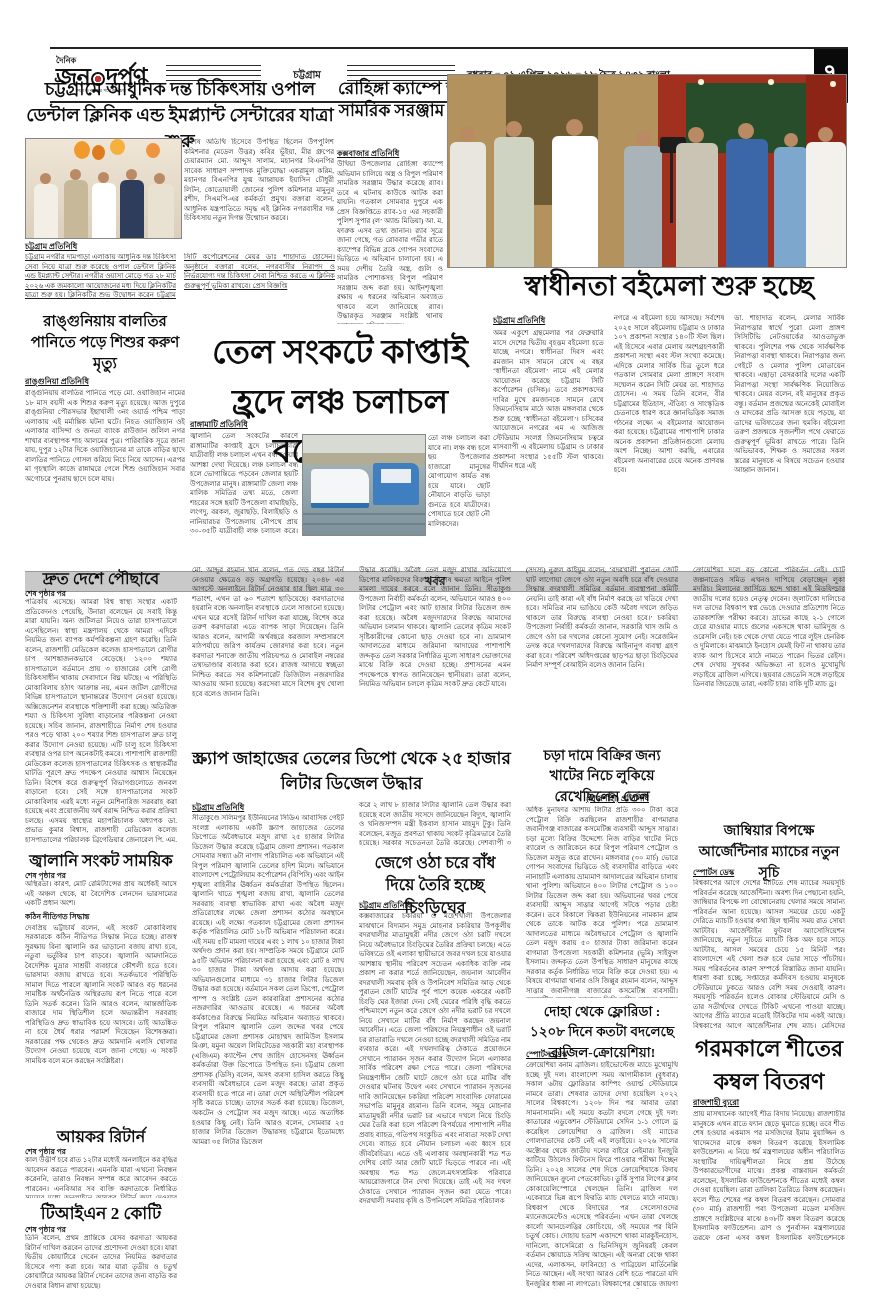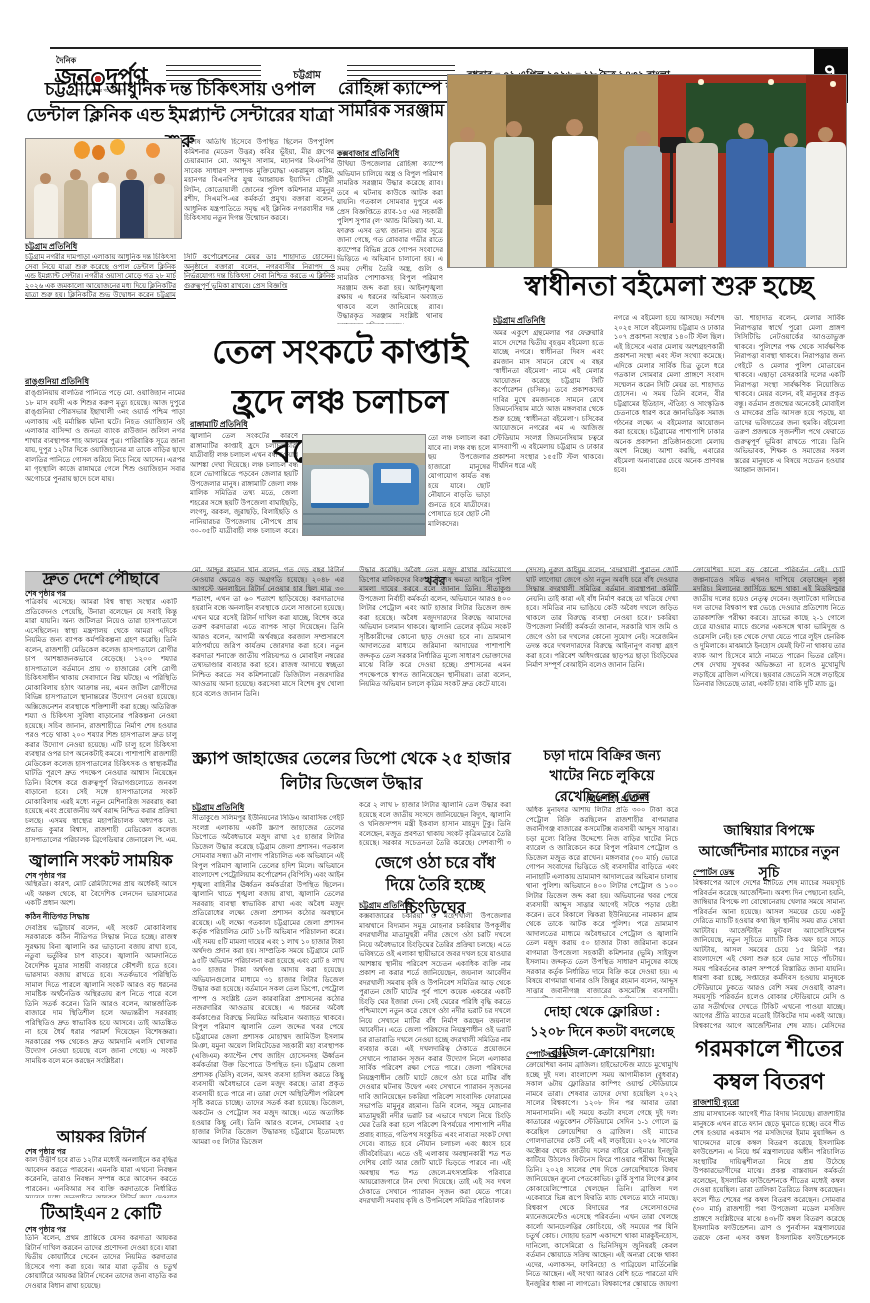--- a/index.html
+++ b/index.html
@@ -70,20 +70,21 @@
     <div class="head" style="left:100px;top:30px;width:11px;height:11px;"></div>
     <div class="torso" style="left:94px;top:41px;width:24px;height:58px;background:#2e3d5c;"></div>
     <div class="head" style="left:128px;top:34px;width:11px;height:11px;"></div>
     <div class="torso" style="left:122px;top:45px;width:26px;height:54px;background:#e9e2d2;"></div>
   </div>
   <div class="abs byline" style="left:25px;top:240px;width:155px;">চট্টগ্রাম প্রতিনিধি</div>
 
   <div class="abs body" style="left:184px;top:138px;width:150px;height:110px;">বিশেষ অতিথি হিসেবে উপস্থিত ছিলেন উপপুলিশ কমিশনার (মডেল উত্তর) কবির ভূঁইয়া, মীর গ্রুপের চেয়ারম্যান মো. আব্দুস সালাম, মহানগর বিএনপির সাবেক সাধারণ সম্পাদক মুক্তিযোদ্ধা একরামুল করিম, মহানগর বিএনপির যুগ্ম আহ্বায়ক ইয়াসিন চৌধুরী লিটন, কোতোয়ালী জোনের পুলিশ কমিশনার মামুনুর রশীদ, সিএমপি-এর কর্মকর্তা প্রমুখ। বক্তারা বলেন, আধুনিক যন্ত্রপাতিতে সমৃদ্ধ এই ক্লিনিক নগরবাসীর দন্ত চিকিৎসায় নতুন দিগন্ত উন্মোচন করবে।</div>
   <div class="abs body cols2" style="left:25px;top:253px;width:310px;height:55px;">চট্টগ্রাম নগরীর দামপাড়া এলাকায় আধুনিক দন্ত চিকিৎসা সেবা নিয়ে যাত্রা শুরু করেছে ওপাল ডেন্টাল ক্লিনিক এন্ড ইমপ্ল্যান্ট সেন্টার। নগরীর ওয়াসা মোড়ে গত ২৮ মার্চ ২০২৬ এক জমকালো আয়োজনের মধ্য দিয়ে ক্লিনিকটির যাত্রা শুরু হয়। ক্লিনিকটির শুভ উদ্বোধন করেন চট্টগ্রাম সিটি কর্পোরেশনের মেয়র ডাঃ শাহাদাত হোসেন। অনুষ্ঠানে বক্তারা বলেন, নগরবাসীর নিরাপদ ও নির্ভরযোগ্য দন্ত চিকিৎসা সেবা নিশ্চিত করতে এ ক্লিনিক গুরুত্বপূর্ণ ভূমিকা রাখবে। প্রেস বিজ্ঞপ্তি</div>
 
+  <div class="abs hl" style="left:25px;top:311px;width:160px;font-size:15px;line-height:1.4;">রাঙ্গুনিয়ায় বালতির পানিতে পড়ে শিশুর করুণ মৃত্যু</div>
   <div class="abs byline" style="left:25px;top:375px;width:160px;">রাঙ্গুনিয়া প্রতিনিধি</div>
   <div class="abs body" style="left:25px;top:389px;width:160px;height:147px;">রাঙ্গুনিয়ায় বালতির পানিতে পড়ে মো. ওয়াজিহান নামের ১৮ মাস বয়সী এক শিশুর করুণ মৃত্যু হয়েছে। আজ দুপুরে রাঙ্গুনিয়া পৌরসভার ইছাখালী ৩নং ওয়ার্ড পশ্চিম পাড়া এলাকায় এই মর্মান্তিক ঘটনা ঘটে। নিহত ওয়াজিহান ওই এলাকার বাসিন্দা ও জনতা ব্যাংক রাউজান জলিল নগর শাখার ব্যবস্থাপক শাহ আলমের পুত্র। পারিবারিক সূত্রে জানা যায়, দুপুর ১২টার দিকে ওয়াজিহানের মা তাকে বাড়ির ছাদে বালতির পানিতে গোসল করিয়ে নিচে নিয়ে আসেন। এরপর মা গৃহস্থালি কাজে রান্নাঘরে গেলে শিশু ওয়াজিহান সবার অগোচরে পুনরায় ছাদে চলে যায়।</div>
 
   <div class="abs hl" style="left:337px;top:78px;width:153px;font-size:17px;line-height:1.3;">রোহিঙ্গা ক্যাম্পে অস্ত্র ও সামরিক সরঞ্জাম উদ্ধার</div>
   <div class="abs byline" style="left:337px;top:147px;width:110px;">কক্সবাজার প্রতিনিধি</div>
   <div class="abs body" style="left:337px;top:160px;width:106px;height:164px;">উখিয়া উপজেলার রোহিঙ্গা ক্যাম্পে অভিযান চালিয়ে অস্ত্র ও বিপুল পরিমাণ সামরিক সরঞ্জাম উদ্ধার করেছে র‍্যাব। তবে এ ঘটনায় কাউকে আটক করা যায়নি। গতকাল সোমবার দুপুরে এক প্রেস বিজ্ঞপ্তিতে র‍্যাব-১৫ এর সহকারী পুলিশ সুপার (ল’ অ্যান্ড মিডিয়া) আ. ম. ফারুক এসব তথ্য জানান। র‍্যাব সূত্রে জানা গেছে, গত রোববার গভীর রাতে ক্যাম্পের বিভিন্ন ব্লকে গোপন সংবাদের ভিত্তিতে এ অভিযান চালানো হয়। এ সময় দেশীয় তৈরি অস্ত্র, গুলি ও সামরিক পোশাকসহ বিপুল পরিমাণ সরঞ্জাম জব্দ করা হয়। আইনশৃঙ্খলা রক্ষায় এ ধরনের অভিযান অব্যাহত থাকবে বলে জানিয়েছে র‍্যাব। উদ্ধারকৃত সরঞ্জাম সংশ্লিষ্ট থানায় হস্তান্তরের প্রক্রিয়া চলছে।</div>
 
   <div class="abs photo" style="left:447px;top:74px;width:398px;height:192px;background:linear-gradient(90deg,#b3925d 0 210px,#a2301f 210px);">
     <div class="abs" style="left:58px;top:0;width:92px;height:130px;background:#6e5a33;"></div>
     <div class="abs" style="left:238px;top:8px;width:120px;height:70px;background:#274d2a;"></div>

